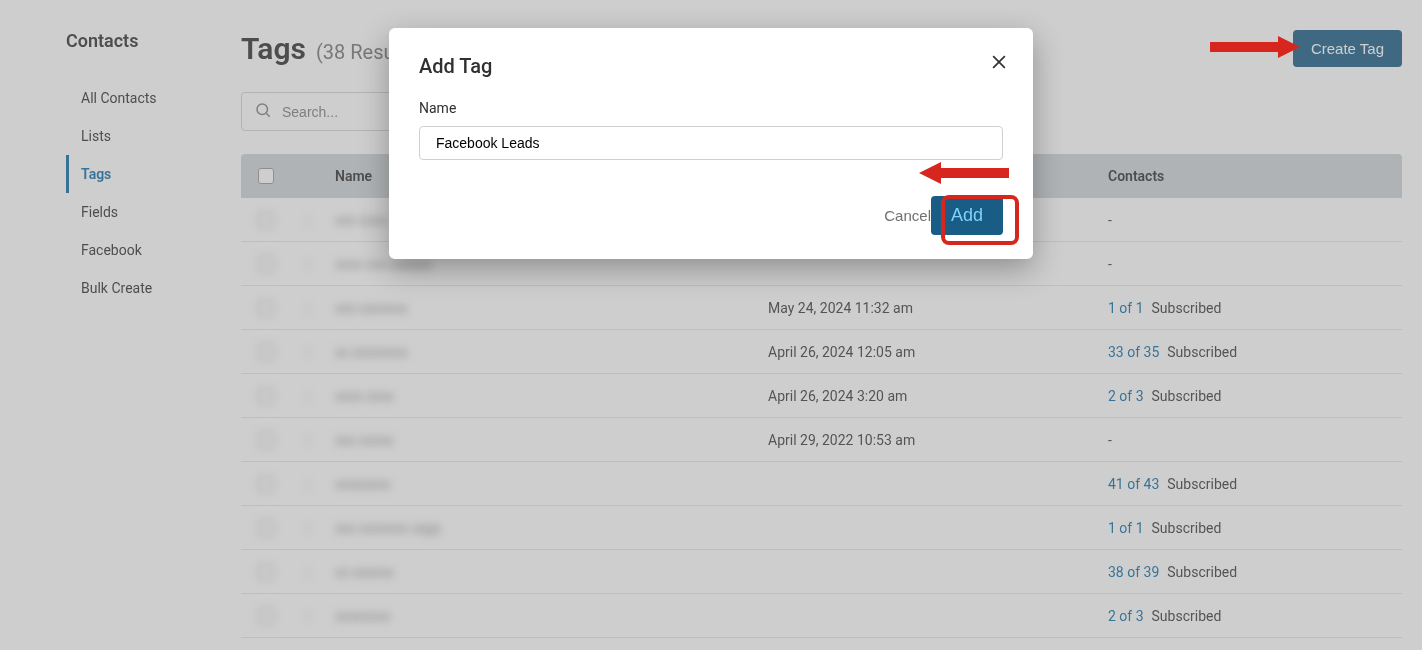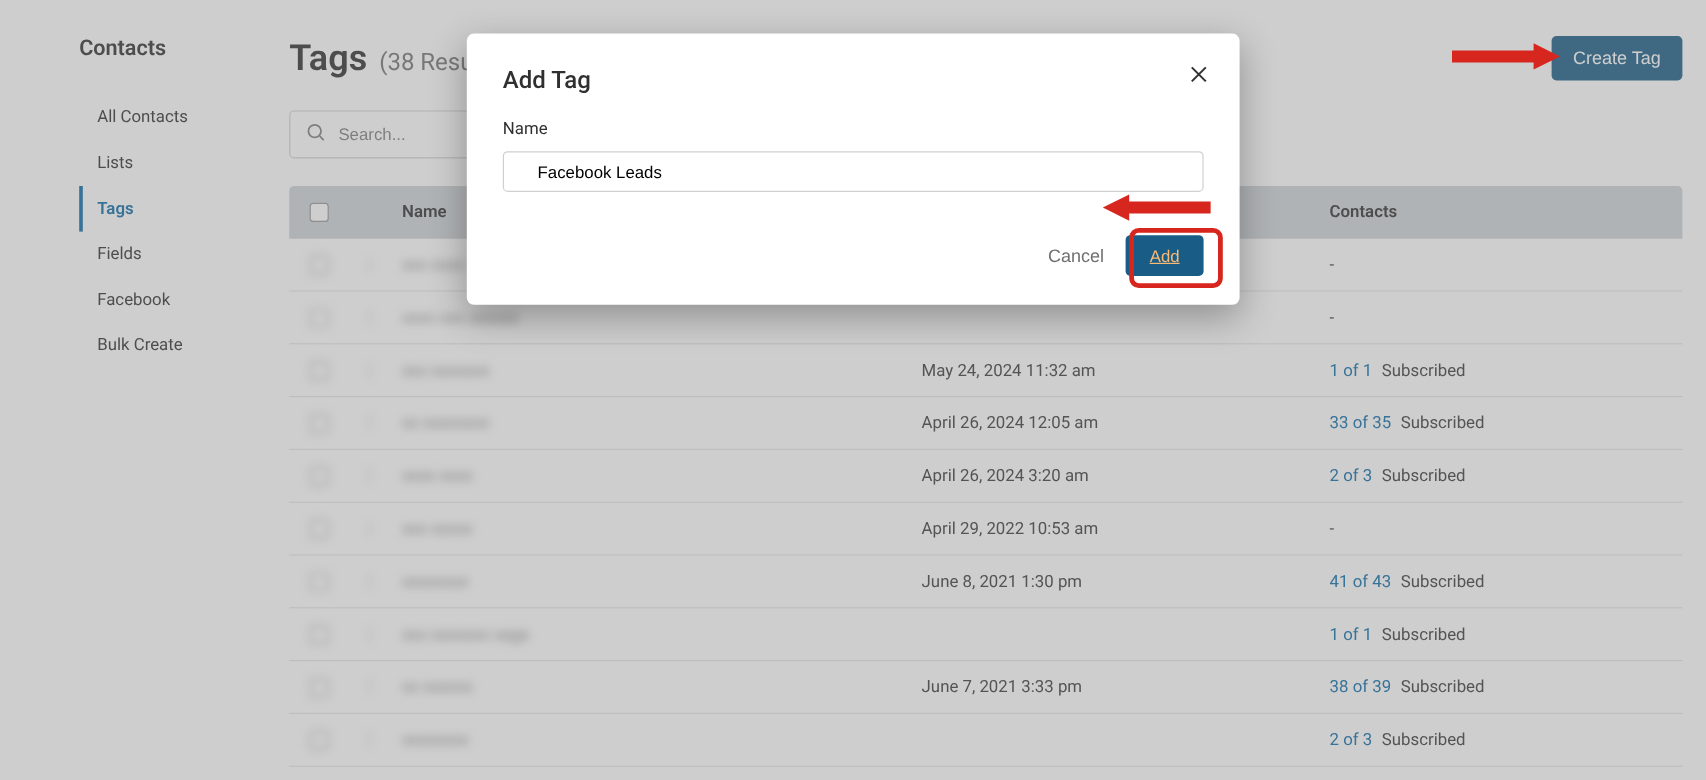--- a/index.html
+++ b/index.html
@@ -142,47 +142,45 @@
     position: absolute;
     top: 24px; right: 24px;
     cursor: pointer;
     color: #303030;
   }
   .field-label { font-size: 14px; margin-bottom: 10px; display: block; }
   .text-input {
     width: 100%;
     border: 1px solid #d0d0d0;
     border-radius: 4px;
-    padding: 8px 28px;
+    padding: 8px 16px;
     font-size: 14px;
     outline: none;
   }
   .modal-footer {
     display: flex;
     justify-content: flex-end;
     align-items: center;
-    gap: 18px;
     margin-top: 36px;
   }
   .btn-cancel {
     background: none;
     border: none;
     color: #707070;
     font-size: 15px;
     cursor: pointer;
   }
   .btn-add {
     background: #195d86;
-    color: #fdba74;
+    color: #7dd3fc;
     border: none;
     border-radius: 4px;
     padding: 9px 20px;
-    font-size: 14px;
-    cursor: pointer;
-    text-decoration: underline;
+    font-size: 18px;
+    cursor: pointer;
   }
   .highlight-box {
     position: absolute;
     border: 4px solid #d7261e;
     border-radius: 8px;
     pointer-events: none;
   }
   .hl-add { right: 14px; bottom: 14px; width: 78px; height: 50px; }
   
   .arrow {
@@ -305,21 +303,20 @@
           <div class="col-contacts contacts-cell">
             <span class="contacts-status">-</span>
           </div>
         </div>
         <div class="table-row">
           <div class="col-check">
             <div class="checkbox blurred"></div>
           </div>
           <div class="col-idx blurred">⋮</div>
           <div class="col-name blurred">xxxxxxxx</div>
-          <div class="col-date date-cell">June 8, 2021 1:30 pm</div>
           <div class="col-contacts contacts-cell">
             <span class="contacts-link">41 of 43</span>
             <span class="contacts-status">Subscribed</span>
           </div>
         </div>
         <div class="table-row">
           <div class="col-check">
             <div class="checkbox blurred"></div>
           </div>
           <div class="col-idx blurred">⋮</div>
@@ -328,21 +325,20 @@
             <span class="contacts-link">1 of 1</span>
             <span class="contacts-status">Subscribed</span>
           </div>
         </div>
         <div class="table-row">
           <div class="col-check">
             <div class="checkbox blurred"></div>
           </div>
           <div class="col-idx blurred">⋮</div>
           <div class="col-name blurred">xx xxxxxx</div>
-          <div class="col-date date-cell">June 7, 2021 3:33 pm</div>
           <div class="col-contacts contacts-cell">
             <span class="contacts-link">38 of 39</span>
             <span class="contacts-status">Subscribed</span>
           </div>
         </div>
         <div class="table-row">
           <div class="col-check">
             <div class="checkbox blurred"></div>
           </div>
           <div class="col-idx blurred">⋮</div>

